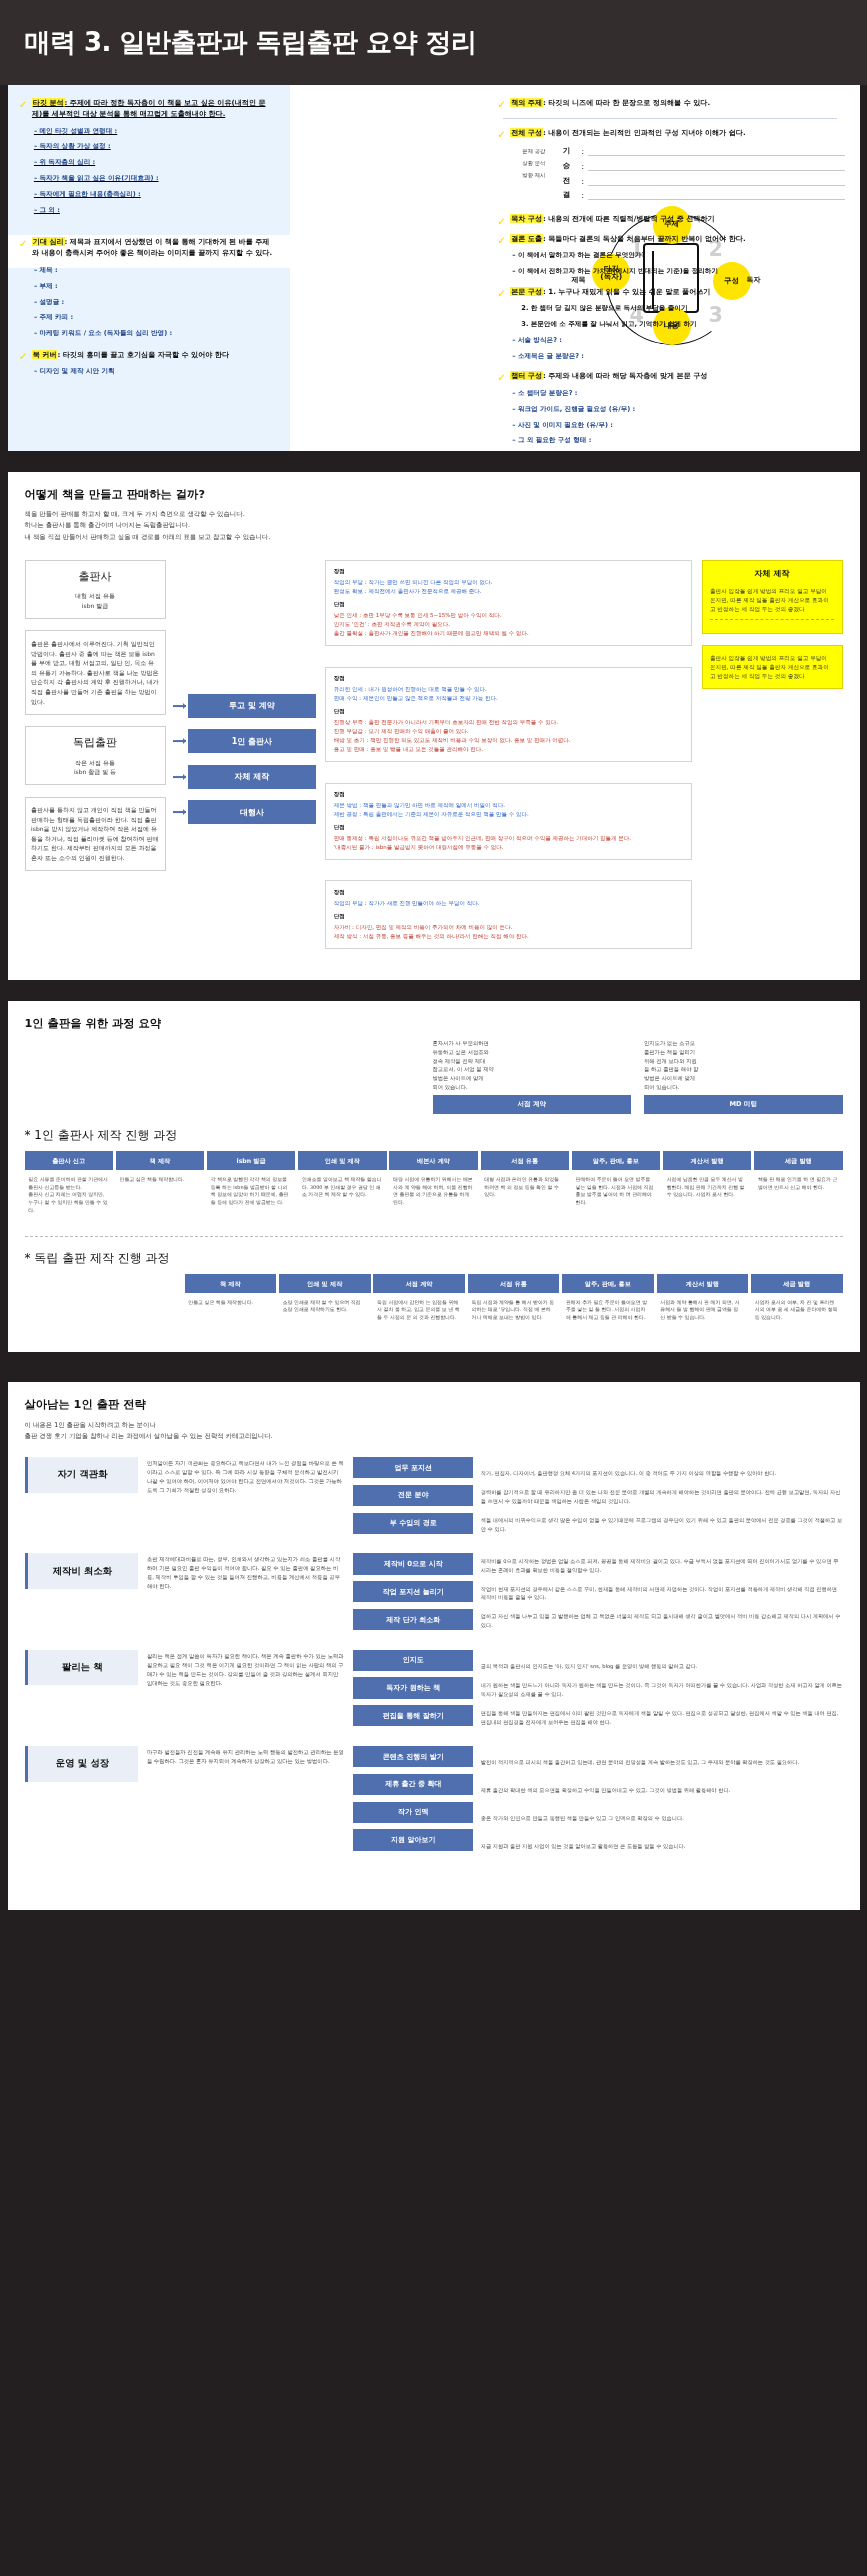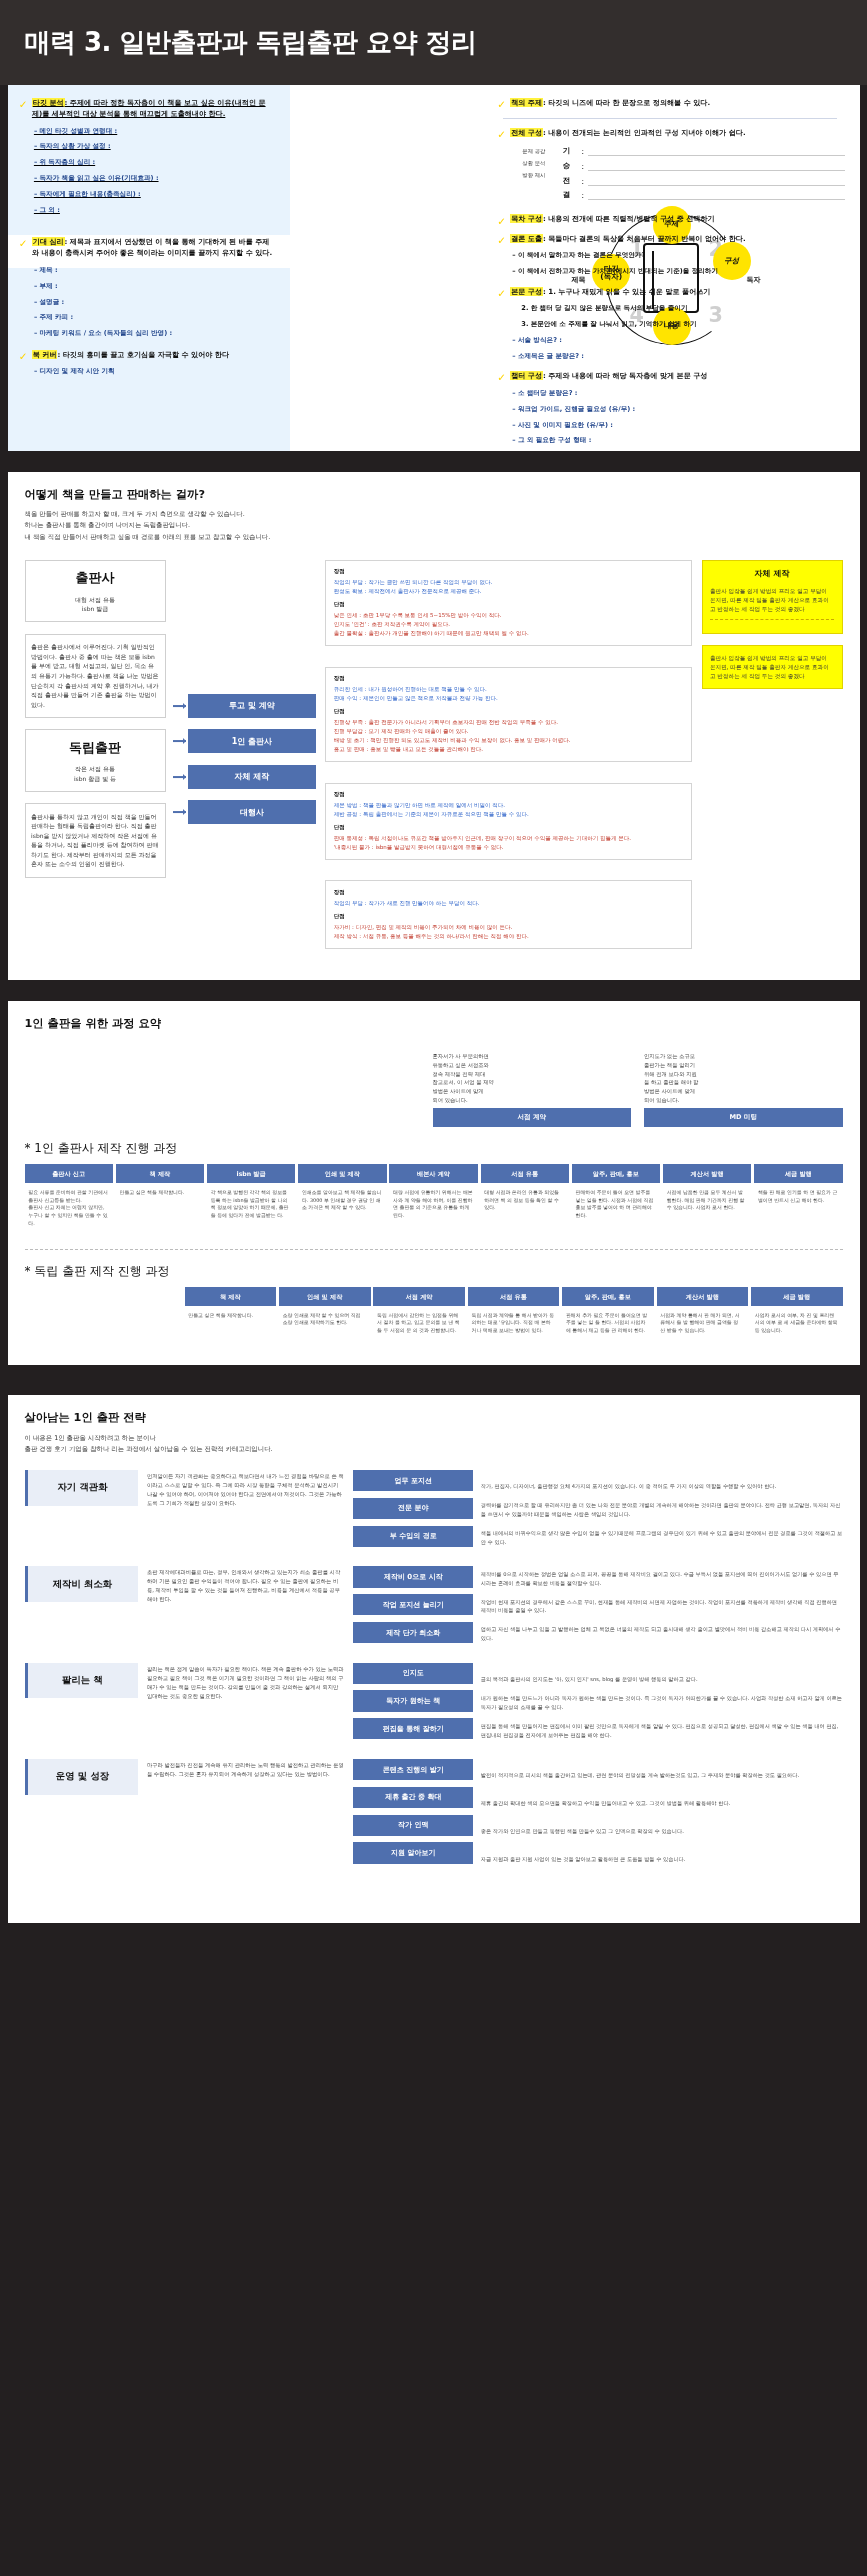--- a/index.html
+++ b/index.html
@@ -89,21 +89,21 @@
   }
   .dg-book::after{
     content:""; position:absolute; left:7.5px; top:5.6px; width:1.9px; height:58px; background:#111;
   }
   .bubble {
     position:absolute; width:38px; height:38px; border-radius:50%;
     background:#ffe400; display:flex; align-items:center; justify-content:center;
     font-size:7.5px; font-weight:bold; color:#111; line-height:1.1; text-align:center;
   }
   .bb-top  { left:81px; top:7.5px;  }
-  .bb-right{ left:141px; top:44px;font-style:italic; }
+  .bb-right{ left:141px; top:64px; }
   .bb-bot  { left:81px; top:109px; }
   .bb-left { left:20.7px; top:56px; }
   .num {
     position:absolute; font-size:20.7px; font-weight:bold; color:#cfcfcf;
   }
   .n1{left:58px; top:39px;} .n2{left:137px; top:39px;}
   .n3{left:137px; top:105px;} .n4{left:58px; top:105px;}
   .sidelabel{ position:absolute; font-size:7px; font-weight:bold; color:#111;}
   .sl-left{left:0px; top:77px;} .sl-right{left:175px; top:77px;}
 
@@ -113,21 +113,21 @@
   .s2 .lead { font-size:6.4px; color:#333; line-height:1.75; margin-bottom:17px; }
   .flowgrid { display:flex; gap:9.4px; }
   .fg-col { display:flex; flex-direction:column; gap:11.3px; }
   .fg-col.c1 { width: 141px; }
   .fg-col.c2 { width: 141px; justify-content: center; }
   .fg-col.c3 { flex:1; }
   .srcbox {
     border:0.9px solid #cfcfcf; background:#fff; padding:7.5px 5.6px;
     font-size:6px; color:#333; line-height:1.6; text-align:center;
   }
-  .srcbox .t { font-size:13px; font-weight:bold; color:#111; margin-bottom:5.6px; display:block;}
+  .srcbox .t { font-size:11px; font-weight:normal; color:#111; margin-bottom:5.6px; display:block;}
   .bluebar {
     background:#4f6fae; color:#fff; font-size:8px; font-weight:bold;
     text-align:center; padding:6.6px 3.8px; position:relative;
   }
   .bluebar::before{
     content:""; position:absolute; left:-15px; top:50%; width:13px; height:1.9px;
     background:#4f6fae; transform:translateY(-50%);
   }
   .bluebar::after{
     content:""; position:absolute; left:-4.7px; top:50%; border:3.8px solid transparent;
@@ -142,21 +142,21 @@
   .procon .con { color:#c0392b; }
   .yellowbox {
     background:#ffff00; border:0.9px solid #e0d200; padding:7.5px;
     font-size:5.6px; line-height:1.6; color:#333;
   }
   .yellowbox .t{ font-size:8px; font-weight:bold; color:#111; display:block; text-align:center; margin-bottom:5.6px;}
   .dashed { border-top:0.9px dashed #c9a900; margin:5.6px 0; }
 
   
   .s3 { padding: 15px 17px 24.4px 17px; }
-  .s3 h2 { font-size: 11.3px; font-weight:bold; color:#111; margin-bottom:21px;}
+  .s3 h2 { font-size: 11.3px; font-weight:bold; color:#111; margin-bottom:8px;}
   .s3 .lead { font-size:6.4px; color:#333; line-height:1.75; margin-bottom:13px;}
   .s3 .subhead { font-size:12px; font-weight:normal; color:#111; margin:13px 0 7.5px 0;}
   .steprow { display:flex; gap:2.8px; }
   .step { flex:1; }
   .step .cap {
     background:#4f6fae; color:#fff; font-size:6.2px; font-weight:bold;
     text-align:center; padding:5.6px 1.9px; line-height:1.25;
   }
   .step .body { font-size:4.9px; color:#444; line-height:1.6; padding:5.6px 3.8px; }
   .smallnote { font-size:5.3px; color:#444; line-height:1.65; }

